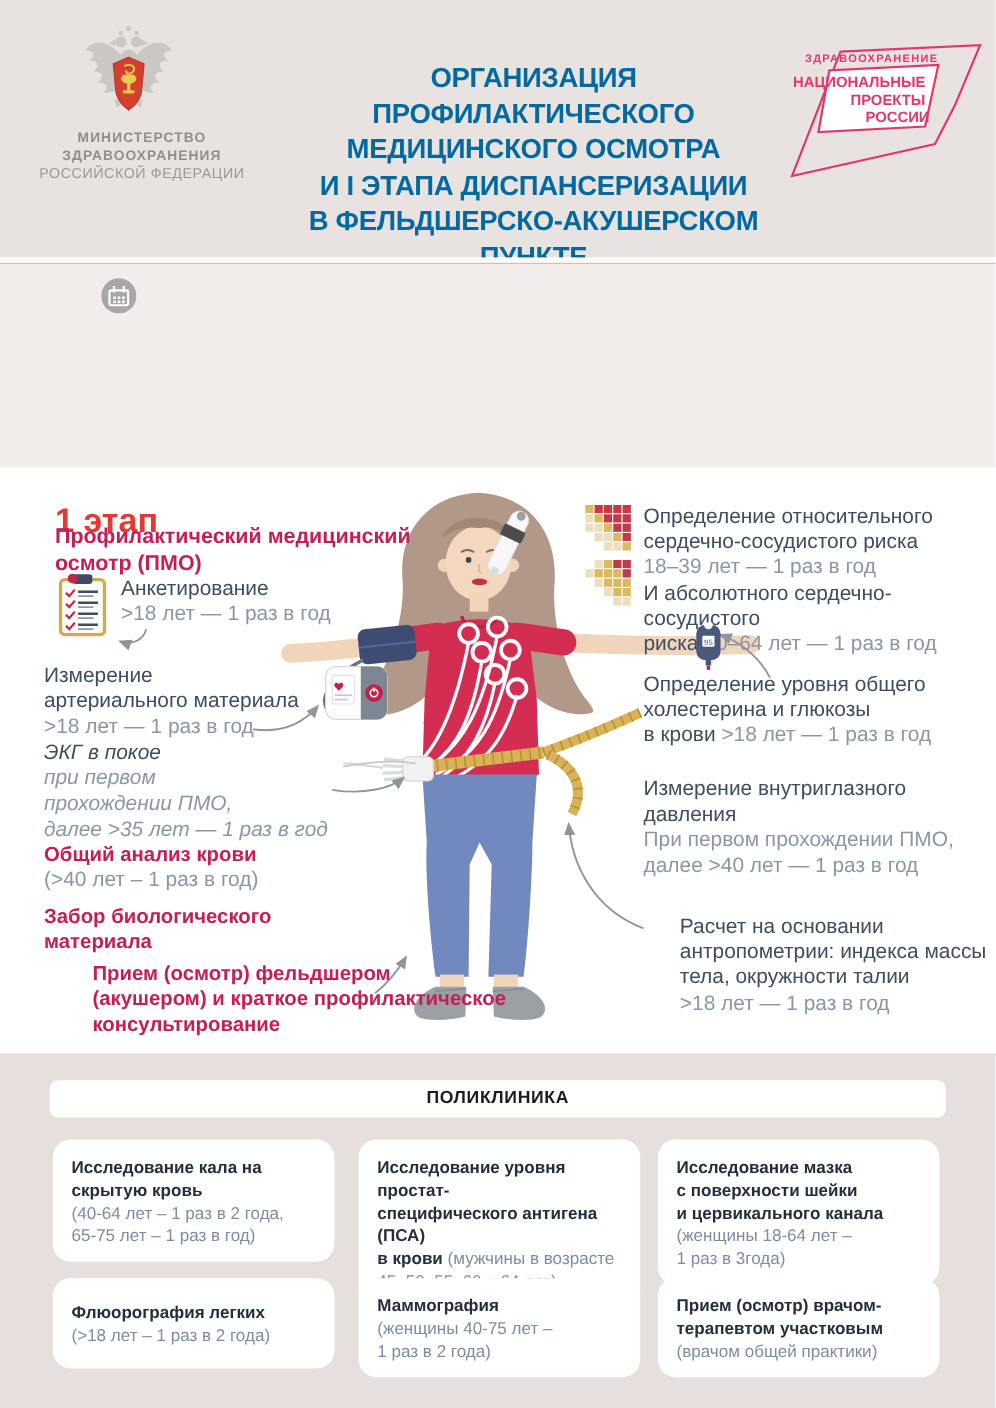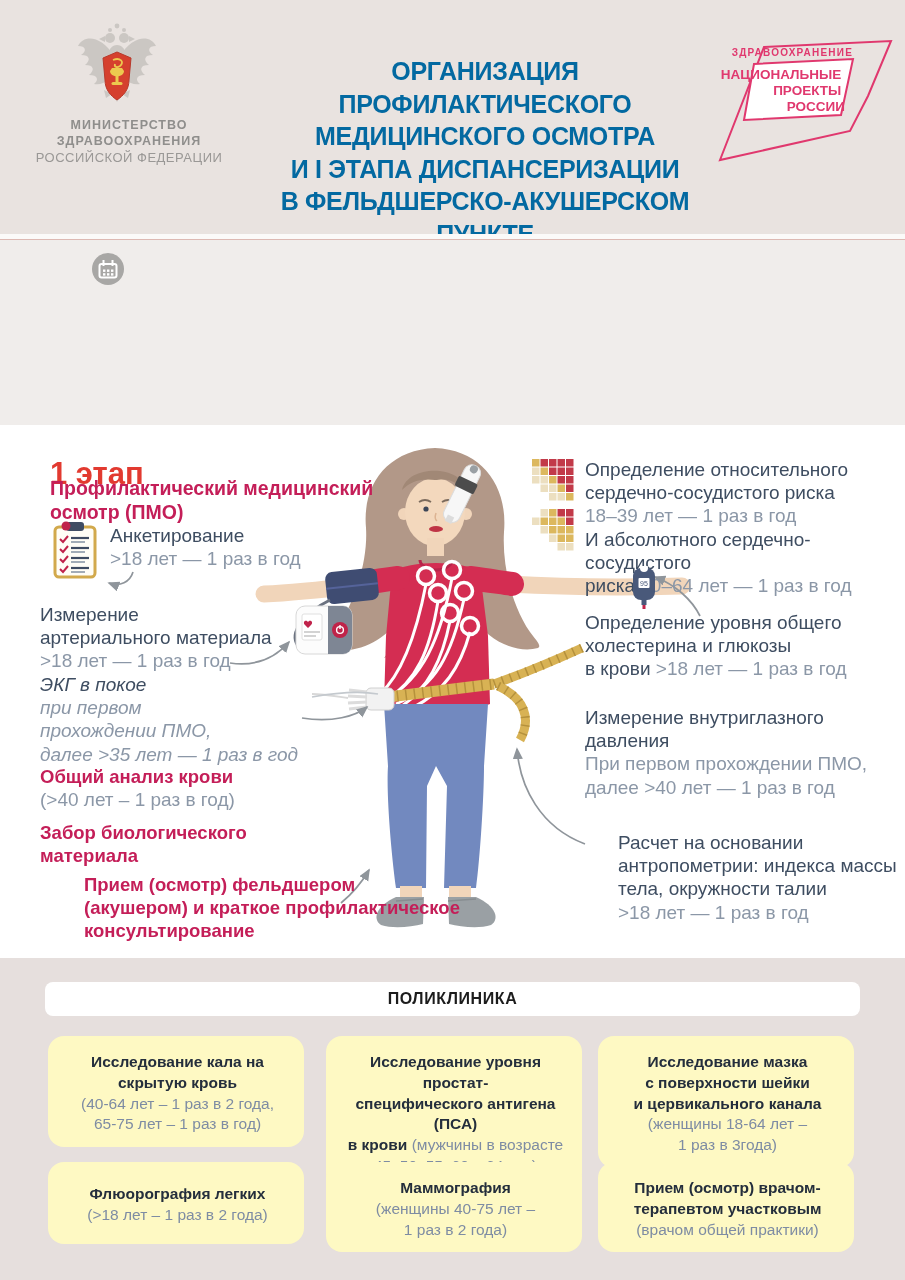--- a/index.html
+++ b/index.html
@@ -34,22 +34,22 @@
   .main{left:0;top:425px;width:905px;height:533px;background:#fff;border-bottom:2px solid #cf8a85;}
   .stage-num{left:50px;top:10px;font-size:31px;font-weight:bold;color:#e23a30;margin-top:21px;}
   .stage-sub{left:50px;top:52px;font-size:19.5px;font-weight:bold;color:#c41e58;line-height:1.22;white-space:pre-line;}
   .navy-t{font-size:19px;line-height:1.22;color:#3e4d61;white-space:pre-line;}
   .gray-d{font-size:19px;line-height:1.22;color:#8b97a7;white-space:pre-line;text-align:center;}
   .red-i{font-size:18.5px;font-weight:bold;line-height:1.25;color:#c41e58;white-space:pre-line;}
   .inline{display:inline;}
   
   .bottom{left:0;top:958px;width:905px;height:322px;background:#e6dfdd;}
   .bar-poly{left:45px;top:24px;width:815px;height:34px;line-height:34px;}
-  .pc-box{position:absolute;background:#fef9c3;border-radius:16px;padding:16px 14px 12px 17px;box-sizing:border-box;
-          font-size:15.5px;line-height:1.34;width:256px;text-align:center;}
+  .pc-box{position:absolute;background:#ffffff;border-radius:16px;padding:16px 14px 12px 17px;box-sizing:border-box;
+          font-size:15.5px;line-height:1.34;width:256px;}
   .pc-t{font-weight:bold;color:#242e3c;white-space:pre-line;display:inline;}
   .pc-d{color:#7e8ca3;white-space:pre-line;display:inline;}
   svg{display:block;}
 </style>
 </head>
 <body>
 
 <div class="page">
 
   <div class="abs header">

